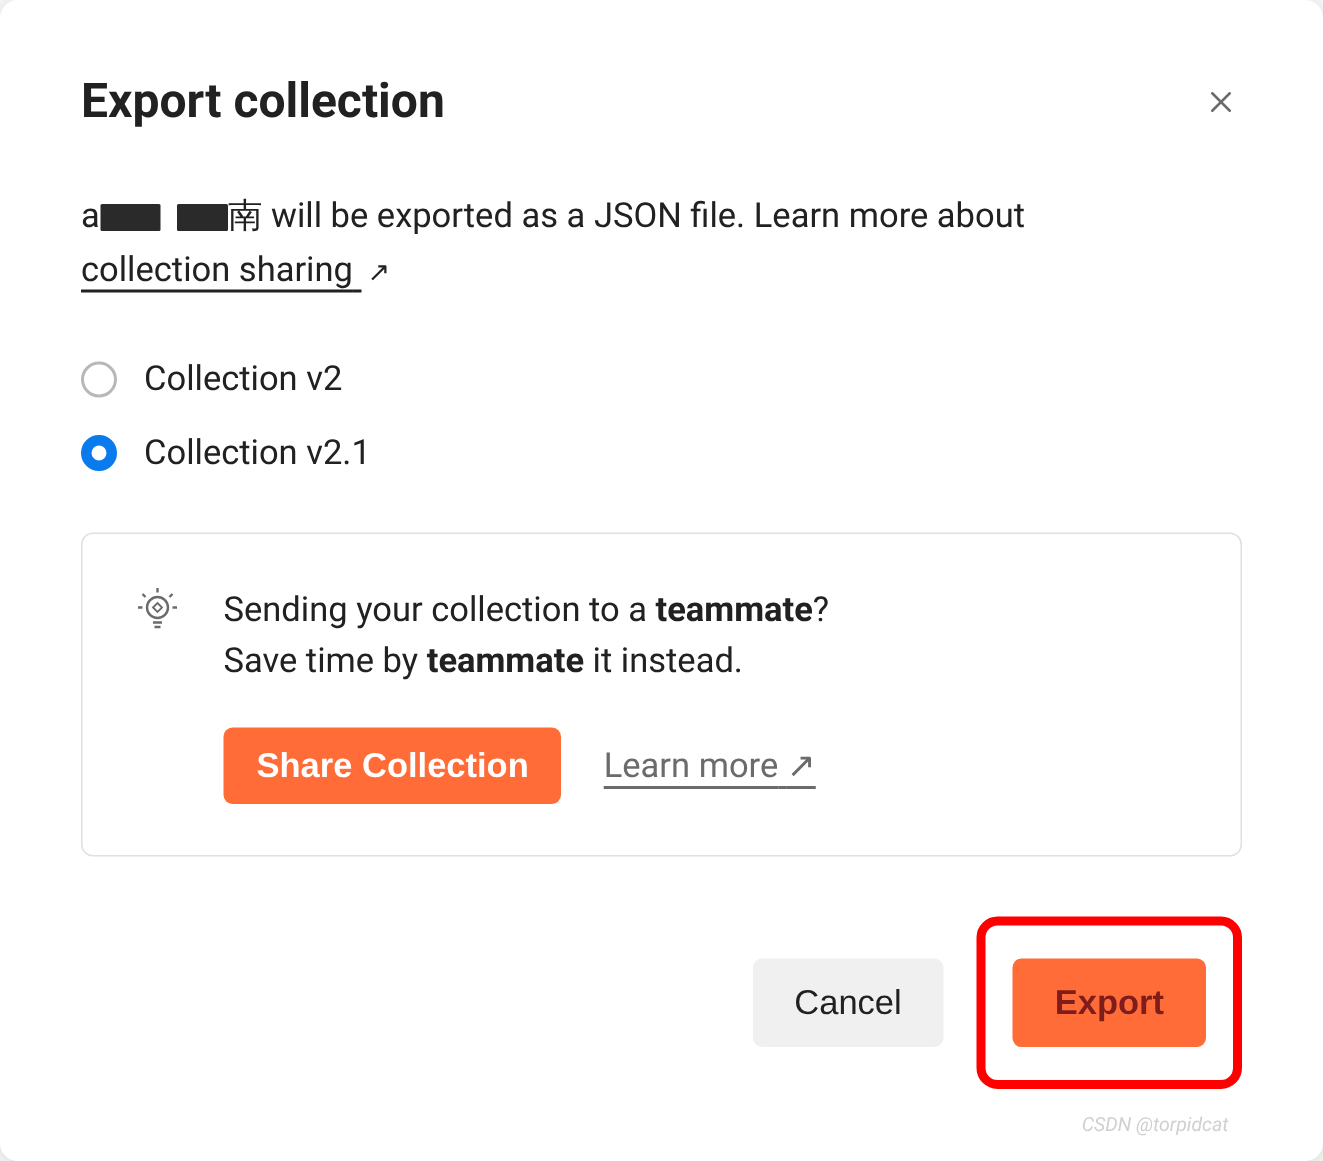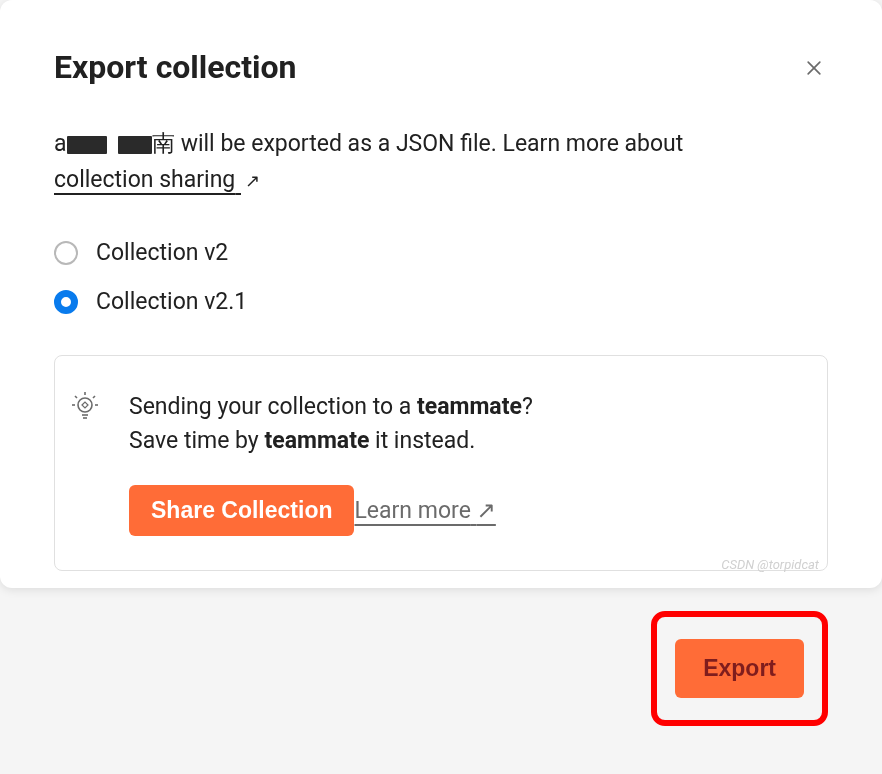--- a/index.html
+++ b/index.html
@@ -11,21 +11,21 @@
       font-family: -apple-system, BlinkMacSystemFont, "Segoe UI", Roboto, Helvetica, Arial, sans-serif;
       background: #f5f5f5;
       width: 882px;
       height: 774px;
       position: relative;
     }
     .modal {
       background: #ffffff;
       border-radius: 12px;
       width: 882px;
-      height: 588px;
+      height: 774px;
       padding: 48px 54px 40px 54px;
       position: relative;
       box-shadow: 0 2px 10px rgba(0,0,0,0.1);
     }
     .close-btn {
       position: absolute;
       top: 54px;
       right: 54px;
       cursor: pointer;
       color: #6b6b6b;
@@ -102,21 +102,21 @@
       border: 7px solid #097bed;
       background: #fff;
     }
     .radio-label {
       font-size: 23px;
       color: #212121;
     }
     .info-box {
       border: 1px solid #e0e0e0;
       border-radius: 8px;
-      padding: 34px 14px;
+      padding: 34px 34px;
       display: flex;
       gap: 28px;
       margin-bottom: 40px;
     }
     .info-icon {
       flex-shrink: 0;
       width: 32px;
       height: 32px;
       color: #6b6b6b;
     }
@@ -128,20 +128,21 @@
       color: #212121;
       line-height: 1.45;
       margin-bottom: 28px;
     }
     .info-text strong {
       font-weight: 700;
     }
     .info-actions {
       display: flex;
       align-items: center;
+      gap: 28px;
     }
     .btn-share {
       background: #ff6c37;
       color: #fff;
       border: none;
       border-radius: 6px;
       padding: 12px 22px;
       font-size: 23px;
       font-weight: 600;
       cursor: pointer;
@@ -249,19 +250,20 @@
         <button class="btn-share">Share Collection</button>
         <span class="learn-more">
           <span>Learn more</span>
           <span> ↗</span>
         </span>
       </div>
     </div>
   </div>
 
   <div class="footer-actions">
+    <button class="btn-cancel">Cancel</button>
     <div class="export-highlight">
       <button class="btn-export">Export</button>
     </div>
   </div>
 
   <div class="watermark">CSDN @torpidcat</div>
 </div>
 
 </body></html>

